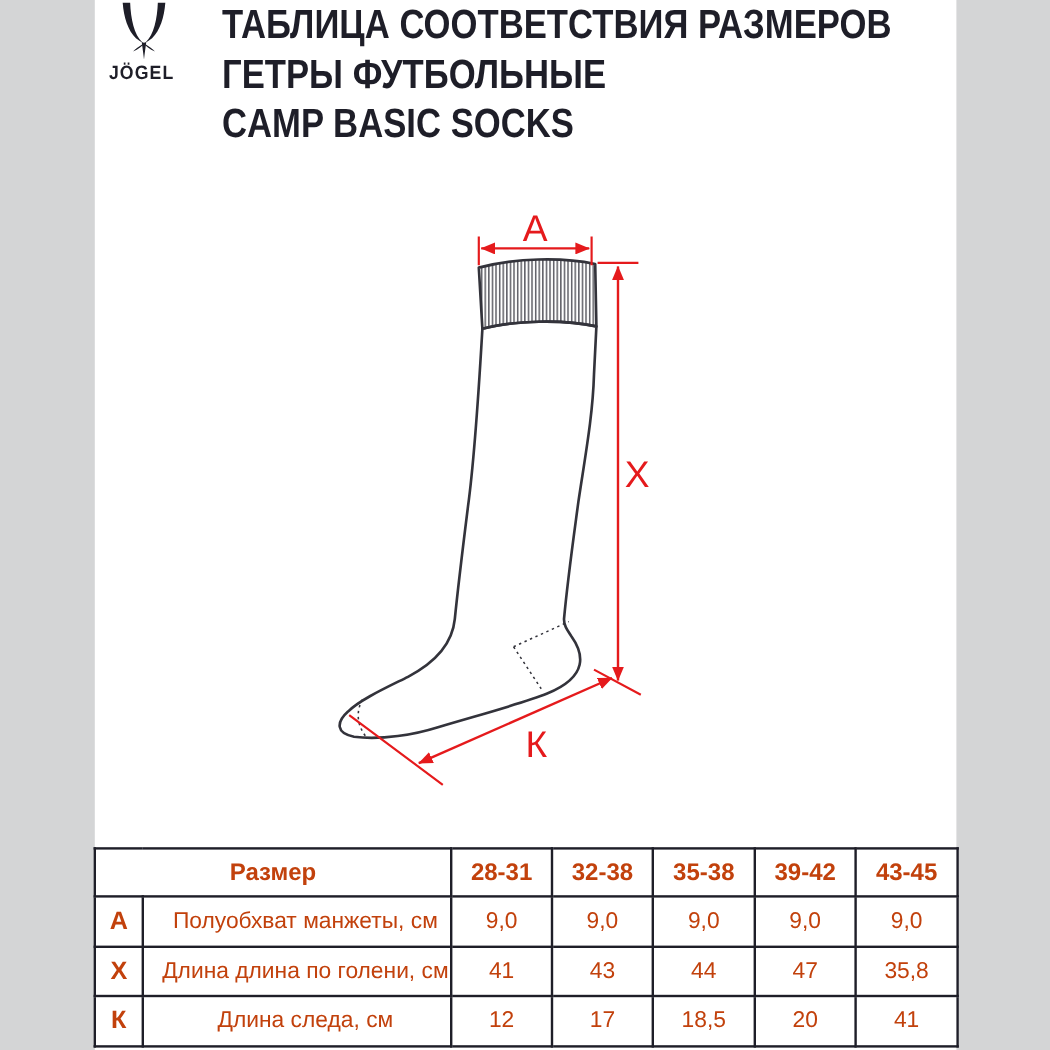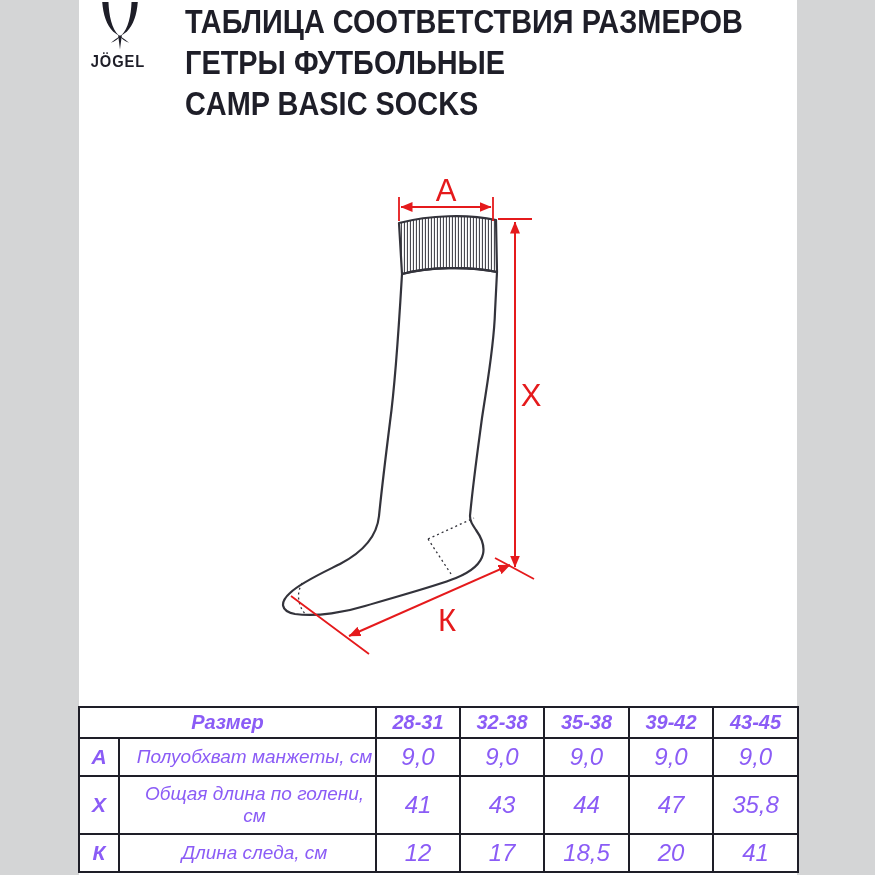--- a/index.html
+++ b/index.html
@@ -29,27 +29,27 @@
   .sock-svg{position:absolute;left:250px;top:150px;width:350px;height:530px;}
   .dim-text{
     font-family:"Liberation Sans",sans-serif;font-size:31px;fill:#e51a1c;
   }
 
   table.size-table{
     position:absolute;left:78px;top:706px;width:719px;height:167px;
     border-collapse:collapse;table-layout:fixed;background:#ffffff;
   }
   .size-table td{
-    border:2px solid #1e1e28;vertical-align:middle;color:#8b5cf6;
-    padding:0;overflow:hidden;font-style:italic;
+    border:2px solid #1e1e28;vertical-align:middle;color:#c2410c;
+    padding:0;overflow:hidden;
   }
   .size-table td.hdr{font-weight:700;font-size:20px;text-align:center;}
   .size-table td.letter{font-weight:700;font-size:21px;text-align:center;}
   .size-table td.param{font-size:19px;text-align:center;padding-left:14px;}
-  .size-table td.val{font-size:24px;text-align:center;}
+  .size-table td.val{font-size:19px;text-align:center;}
 </style>
 </head>
 <body>
 
 <div class="page">
 
   <div class="band band-left"></div>
   <div class="band band-right"></div>
 
   <svg class="logo-icon" viewBox="0 0 44 52" xmlns="http://www.w3.org/2000/svg">
@@ -136,21 +136,21 @@
         <td class="letter">А</td>
         <td class="param">Полуобхват манжеты, см</td>
         <td class="val">9,0</td>
         <td class="val">9,0</td>
         <td class="val">9,0</td>
         <td class="val">9,0</td>
         <td class="val">9,0</td>
       </tr>
       <tr>
         <td class="letter">Х</td>
-        <td class="param">Общая длина по голени, см</td>
+        <td class="param">Длина длина по голени, см</td>
         <td class="val">41</td>
         <td class="val">43</td>
         <td class="val">44</td>
         <td class="val">47</td>
         <td class="val">35,8</td>
       </tr>
       <tr>
         <td class="letter">К</td>
         <td class="param">Длина следа, см</td>
         <td class="val">12</td>

